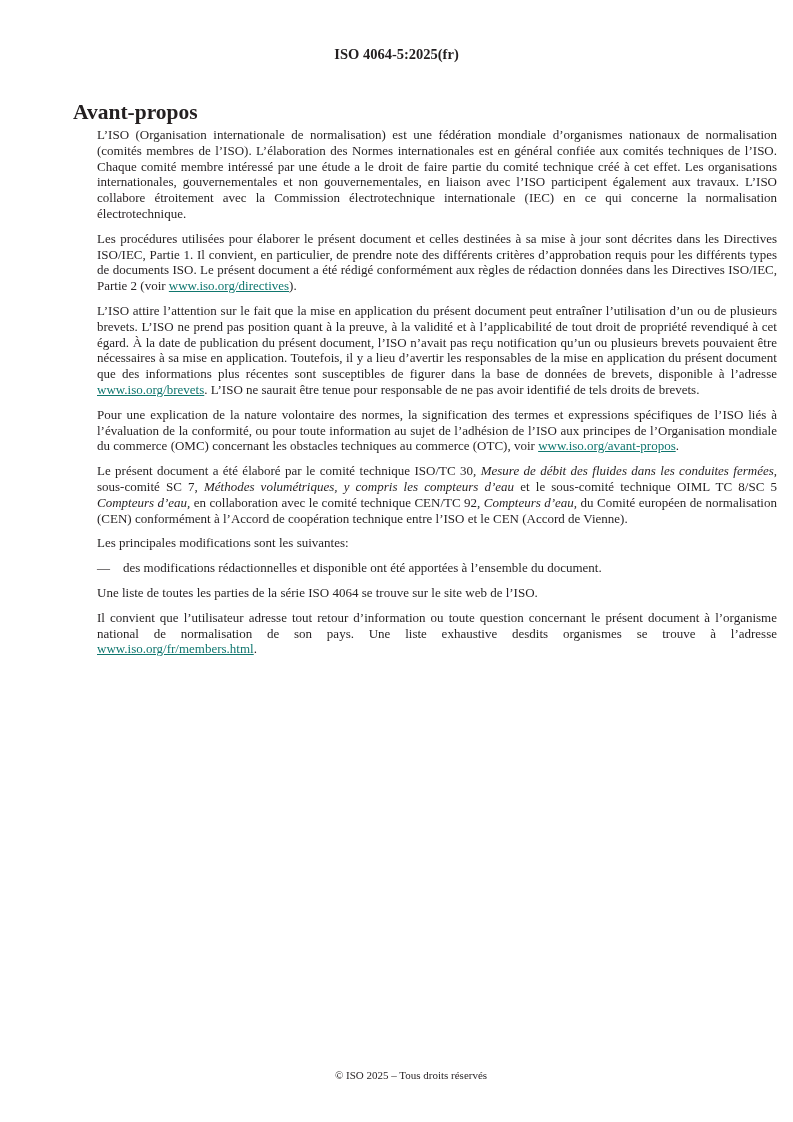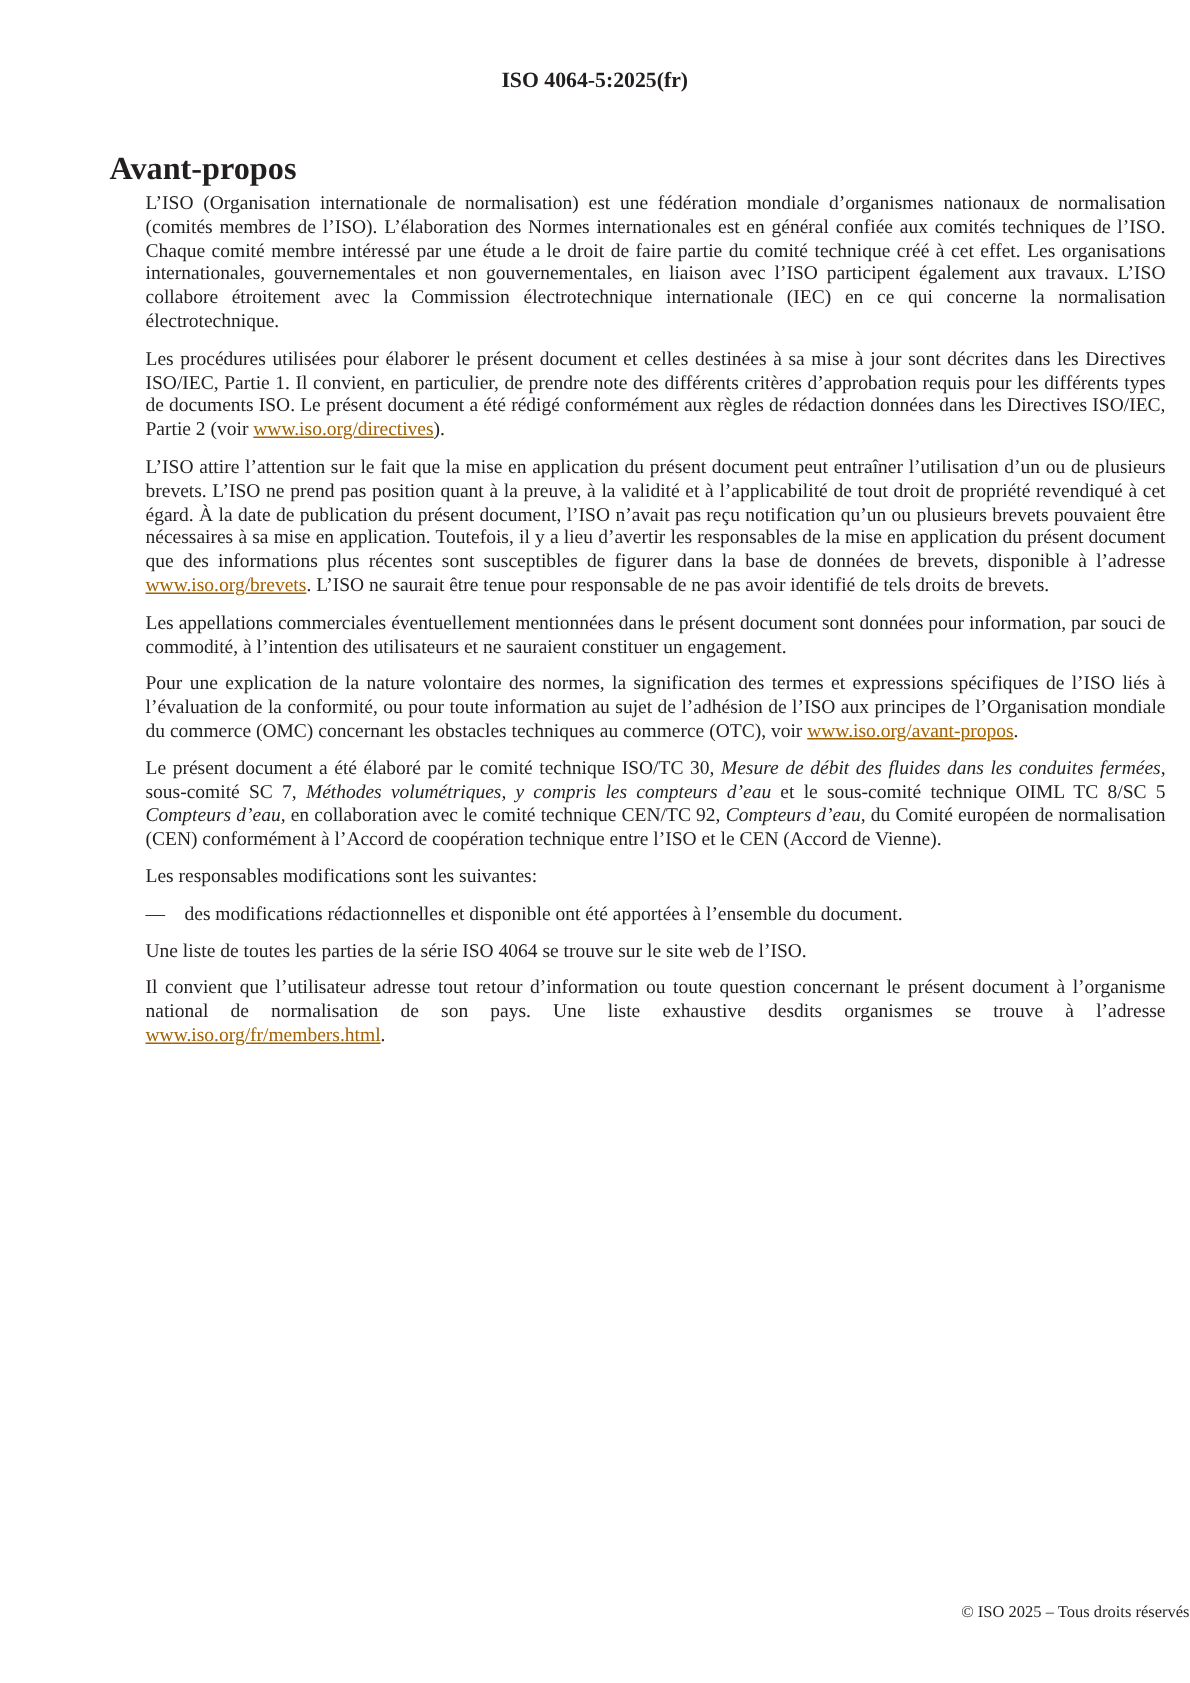--- a/index.html
+++ b/index.html
@@ -13,51 +13,50 @@
       position: absolute; left: 57px; top: 84px; margin: 16px;
       font-family: "Liberation Serif", "DejaVu Serif", serif; font-weight: bold; font-size: 21.5px;
     }
     .body {
       position: absolute; left: 57px; top: 127px; width: 680px;
       font-family: "Liberation Serif", "DejaVu Serif", serif; font-size: 13px; line-height: 15.8px;
       text-align: justify;
       margin-left: 40px;
     }
     .body p { margin: 0 0 9px 0; }
-    .body a { color: #a16207; text-decoration: underline; }
+    .body a { color: #0f766e; text-decoration: underline; }
     .dash-item { display: flex; margin: 0 0 9px 0; }
     .dash-item .dash { width: 26px; flex: none; }
     .footer {
-      position: absolute; left: 0; right: 0; top: 1067px; text-align: right;
+      position: absolute; left: 0; right: 0; top: 1067px; text-align: center;
       font-family: "Liberation Serif", "DejaVu Serif", serif; font-size: 11px; line-height: 16px; padding-left: 29px;
     }
     .footer .pgnum { font-size: 12.5px; }
   </style>
 </head>
 <body>
 
 <div class="page">
   <div class="doc-id">ISO 4064-5:2025(fr)</div>
   <h1 class="title">Avant-propos</h1>
 
   <div class="body">
     <p>L’ISO (Organisation internationale de normalisation) est une fédération mondiale d’organismes nationaux de normalisation (comités membres de l’ISO). L’élaboration des Normes internationales est en général confiée aux comités techniques de l’ISO. Chaque comité membre intéressé par une étude a le droit de faire partie du comité technique créé à cet effet. Les organisations internationales, gouvernementales et non gouvernementales, en liaison avec l’ISO participent également aux travaux. L’ISO collabore étroitement avec la Commission électrotechnique internationale (IEC) en ce qui concerne la normalisation électrotechnique.</p>
 
     <p><span>Les procédures utilisées pour élaborer le présent document et celles destinées à sa mise à jour sont décrites dans les Directives ISO/IEC, Partie 1. Il convient, en particulier, de prendre note des différents critères d’approbation requis pour les différents types de documents ISO. Le présent document a été rédigé conformément aux règles de rédaction données dans les Directives ISO/IEC, Partie 2 (voir </span><a href="www.iso.org/directives">www.iso.org/directives</a><span>).</span></p>
 
     <p><span>L’ISO attire l’attention sur le fait que la mise en application du présent document peut entraîner l’utilisation d’un ou de plusieurs brevets. L’ISO ne prend pas position quant à la preuve, à la validité et à l’applicabilité de tout droit de propriété revendiqué à cet égard. À la date de publication du présent document, l’ISO n’avait pas reçu notification qu’un ou plusieurs brevets pouvaient être nécessaires à sa mise en application. Toutefois, il y a lieu d’avertir les responsables de la mise en application du présent document que des informations plus récentes sont susceptibles de figurer dans la base de données de brevets, disponible à l’adresse </span><a href="www.iso.org/brevets">www.iso.org/brevets</a><span>. L’ISO ne saurait être tenue pour responsable de ne pas avoir identifié de tels droits de brevets.</span></p>
 
-    <p>Les appellations commerciales éventuellement mentionnées dans le présent document sont données pour information, par souci de commodité, à l’intention des utilisateurs et ne sauraient constituer un engagement.</p>
 
     <p><span>Pour une explication de la nature volontaire des normes, la signification des termes et expressions spécifiques de l’ISO liés à l’évaluation de la conformité, ou pour toute information au sujet de l’adhésion de l’ISO aux principes de l’Organisation mondiale du commerce (OMC) concernant les obstacles techniques au commerce (OTC), voir </span><a href="www.iso.org/avant-propos">www.iso.org/avant-propos</a><span>.</span></p>
 
     <p><span>Le présent document a été élaboré par le comité technique ISO/TC 30, </span><i>Mesure de débit des fluides dans les conduites fermées</i><span>, sous-comité SC 7, </span><i>Méthodes volumétriques, y compris les compteurs d’eau</i><span> et le sous-comité technique OIML TC 8/SC 5 </span><i>Compteurs d’eau,</i><span> en collaboration avec le comité technique CEN/TC 92, </span><i>Compteurs d’eau</i><span>, du Comité européen de normalisation (CEN) conformément à l’Accord de coopération technique entre l’ISO et le CEN (Accord de Vienne).</span></p>
 
 
-    <p>Les responsables modifications sont les suivantes:</p>
+    <p>Les principales modifications sont les suivantes:</p>
 
     <div class="dash-item">
       <span class="dash">—</span>
       <span>des modifications rédactionnelles et disponible ont été apportées à l’ensemble du document.</span>
     </div>
 
     <p>Une liste de toutes les parties de la série ISO 4064 se trouve sur le site web de l’ISO.</p>
 
     <p><span>Il convient que l’utilisateur adresse tout retour d’information ou toute question concernant le présent document à l’organisme national de normalisation de son pays. Une liste exhaustive desdits organismes se trouve à l’adresse </span><a href="www.iso.org/fr/members.html">www.iso.org/fr/members.html</a><span>.</span></p>
   </div>

